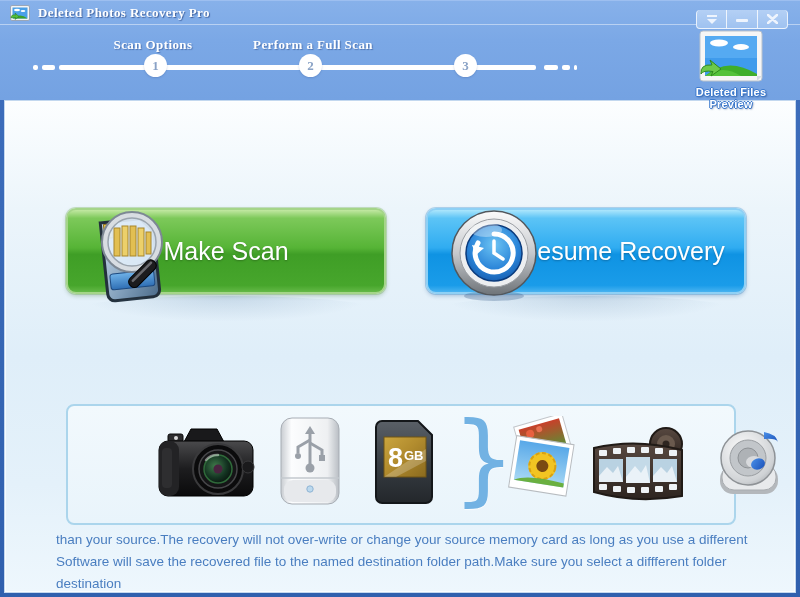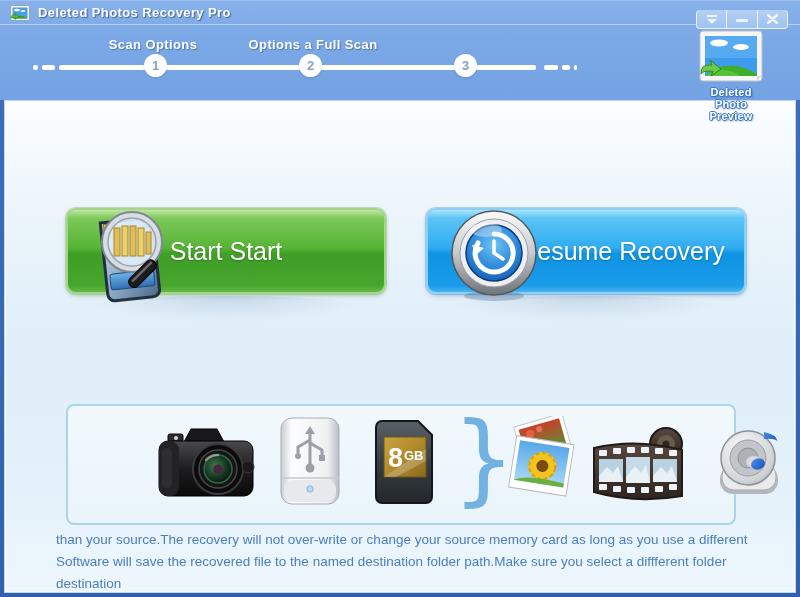--- a/index.html
+++ b/index.html
@@ -9,20 +9,21 @@
   .window {
     position:relative; width:800px; height:597px;
     background:linear-gradient(180deg,#3f6fbd 0%, #3060ae 100%);
   }
 
   
   .header {
     position:absolute; top:0; left:0; width:800px; height:100px;
     background:linear-gradient(180deg,#87b1ea 0%, #7ba8e6 40%, #74a2e2 100%);
     border-top:1px solid #9dbff0;
+    font-family:Liberation Serif, serif;
   }
   .titlebar {
     position:absolute; top:0; left:0; width:100%; height:24px;
     display:flex; align-items:center;
     border-bottom:1px solid rgba(255,255,255,.45);
   }
   .app-icon { margin:0 8px 0 10px; width:20px; height:16px; flex:0 0 auto; }
   .window-title {
     color:#fff; font-size:13px; font-weight:bold; letter-spacing:.4px;
     text-shadow:1px 1px 1px rgba(30,60,120,.65);
@@ -159,21 +160,21 @@
         <button class="win-btn">
           <svg width="11" height="10" viewBox="0 0 11 10">
             <path d="M1,1 L10,9 M10,1 L1,9" stroke="#eef4fd" stroke-width="2.6" stroke-linecap="round"></path>
           </svg>
         </button>
       </div>
     </div>
 
     <div class="steps">
       <span class="step-label" style="left:153px;">Scan Options</span>
-      <span class="step-label" style="left:313px;">Options a Full Scan</span>
+      <span class="step-label" style="left:313px;">Perform a Full Scan</span>
 
       <span class="dash" style="left:33px;width:5px;"></span>
       <span class="dash" style="left:42px;width:13px;"></span>
       <span class="progress-line" style="left:59px;width:477px;"></span>
       <span class="dash" style="left:544px;width:14px;"></span>
       <span class="dash" style="left:562px;width:8px;"></span>
       <span class="dash" style="left:574px;width:3px;"></span>
 
       <span class="step-circle" style="left:144px;">1</span>
       <span class="step-circle" style="left:299px;">2</span>
@@ -186,21 +187,21 @@
       <rect x="3" y="1" width="62" height="50" rx="3" fill="#f6f6f6" stroke="#b9c2cc"></rect>
       <rect x="8" y="6" width="52" height="40" fill="#3f9bec"></rect>
       <rect x="8" y="6" width="52" height="22" fill="#55aaf2"></rect>
       <ellipse cx="22" cy="13" rx="9" ry="3.4" fill="#fff"></ellipse>
       <ellipse cx="44" cy="17" rx="8" ry="3" fill="#fefefe"></ellipse>
       <path d="M8,46 Q30,26 60,44 L60,46 Z" fill="#3fae2a"></path>
       <path d="M8,46 Q26,34 44,46 Z" fill="#55c23a"></path>
       <path d="M60,51 l5,-5 -5,0 z" fill="#d8dde2"></path>
       <path d="M4,44 q-1,-10 11,-9 l-2,-5 11,9 -10,7 2,-4.5 q-10,-1.5 -12,2.5 z" fill="#6cc94a" stroke="#2e8a1c" stroke-width="1"></path>
     </svg>
-    <div class="logo-text">Deleted Photo</div>
+    <div class="logo-text">Deleted Files</div>
     <div class="logo-text">Preview</div>
   </div>
 
   <div class="content">
 
     <button class="big-btn btn-green">
       <svg class="btn-icon" width="108" height="106" viewBox="0 0 108 106">
         <defs>
           <linearGradient id="sdB" x1="0" y1="0" x2="1" y2="1">
             <stop offset="0" stop-color="#cfe0ee"></stop>
@@ -226,21 +227,21 @@
           <rect x="66" y="30" width="5" height="22" fill="#e2bf52" stroke="#a8862a" stroke-width="1"></rect>
         </g>
         <circle cx="52" cy="40" r="27" fill="none" stroke="#d8dde2" stroke-width="6"></circle>
         <circle cx="52" cy="40" r="30" fill="none" stroke="#7d8894" stroke-width="2"></circle>
         <circle cx="52" cy="40" r="24" fill="none" stroke="#9aa4ae" stroke-width="1.5"></circle>
         <g transform="rotate(45 72 60)">
           <rect x="68" y="58" width="11" height="34" rx="5" fill="#1c1c1e" stroke="#000"></rect>
           <rect x="70.5" y="60" width="2.5" height="28" rx="1" fill="#6a6a6e"></rect>
         </g>
       </svg>
-      <span class="label">Start Start</span>
+      <span class="label">Make Scan</span>
     </button>
 
     <button class="big-btn btn-blue">
       <svg class="btn-icon" width="92" height="94" viewBox="0 0 92 94">
         <defs>
           <linearGradient id="tmRing" x1="0" y1="0" x2="0" y2="1">
             <stop offset="0" stop-color="#fbfbfb"></stop>
               <stop offset="0.5" stop-color="#c6c9cd"></stop>
               <stop offset="1" stop-color="#6e7378"></stop>
           </linearGradient>

